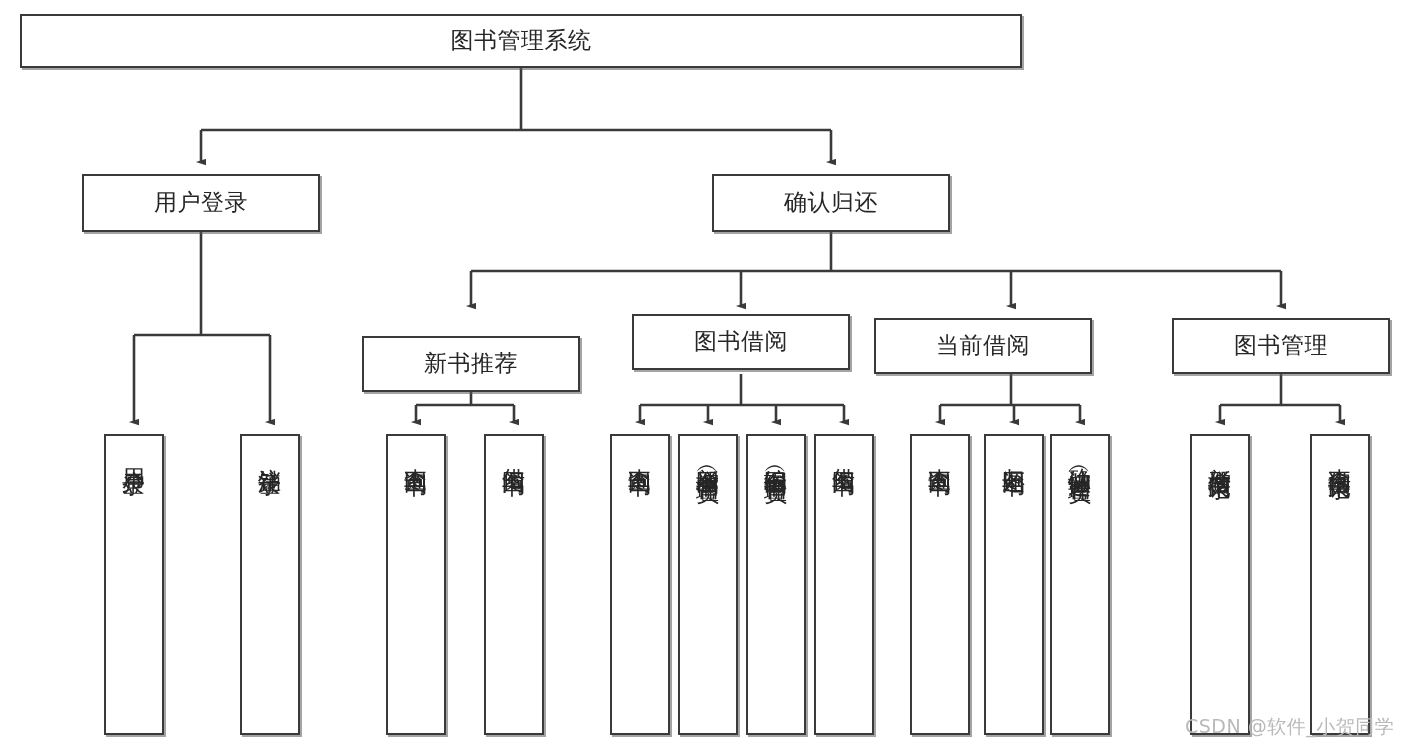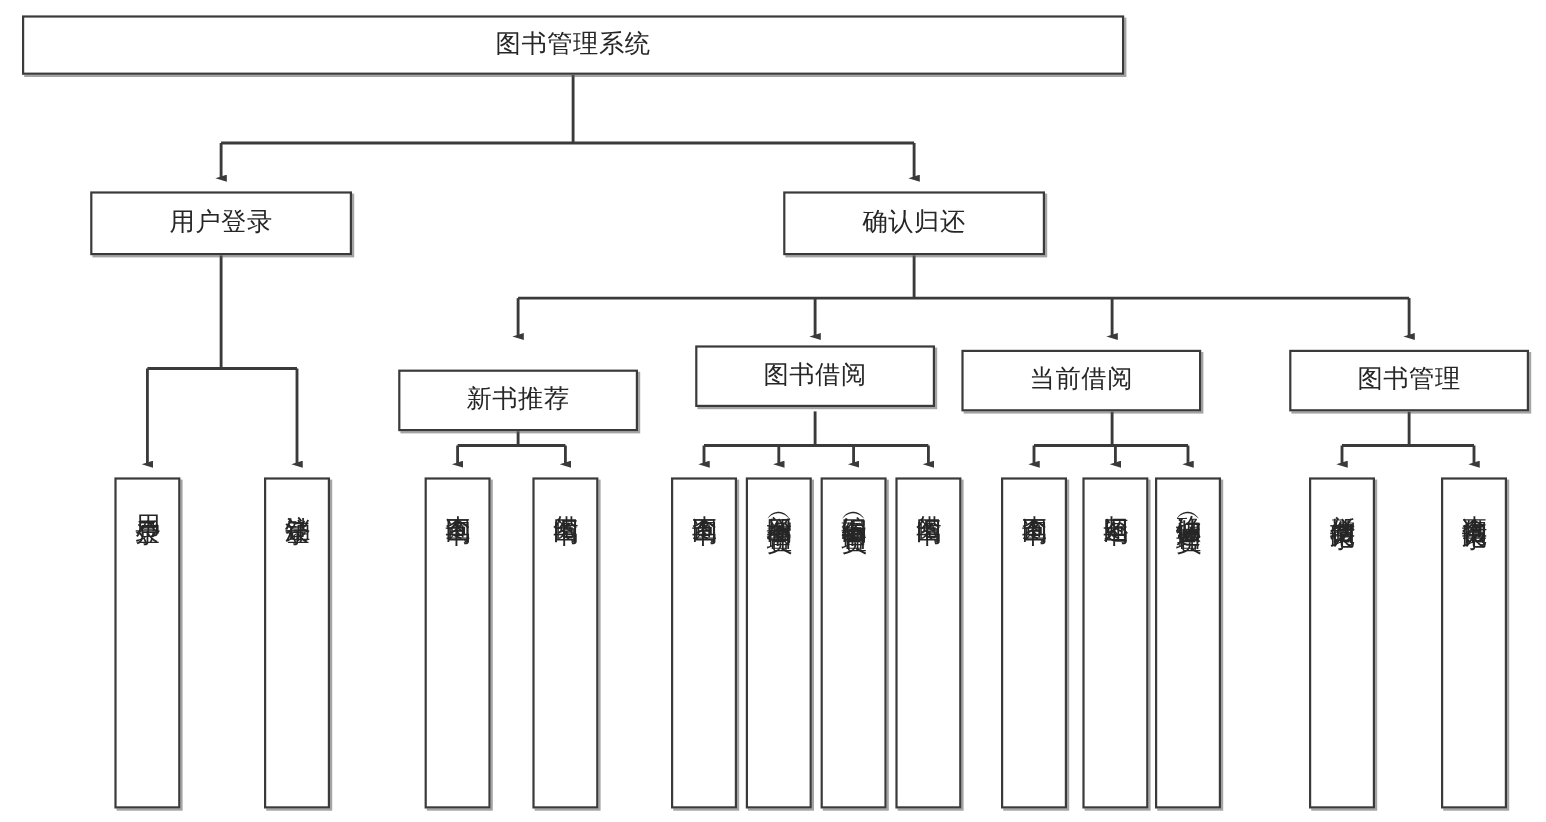--- a/index.html
+++ b/index.html
@@ -178,13 +178,14 @@
   <div class="node vertical" style="left: 1050px; top: 434px; width: 60px; height: 301px;">
     <span class="label">确认归还（管理员）</span>
   </div>
   <div class="node vertical" style="left: 1190px; top: 434px; width: 60px; height: 301px;">
     <span class="label">新增借阅记录</span>
   </div>
   <div class="node vertical" style="left: 1310px; top: 434px; width: 60px; height: 301px;">
     <span class="label">查询借阅记录</span>
   </div>
 
+  <div class="watermark">CSDN @软件_小贺同学</div>
 </div>
 
 </body></html>

